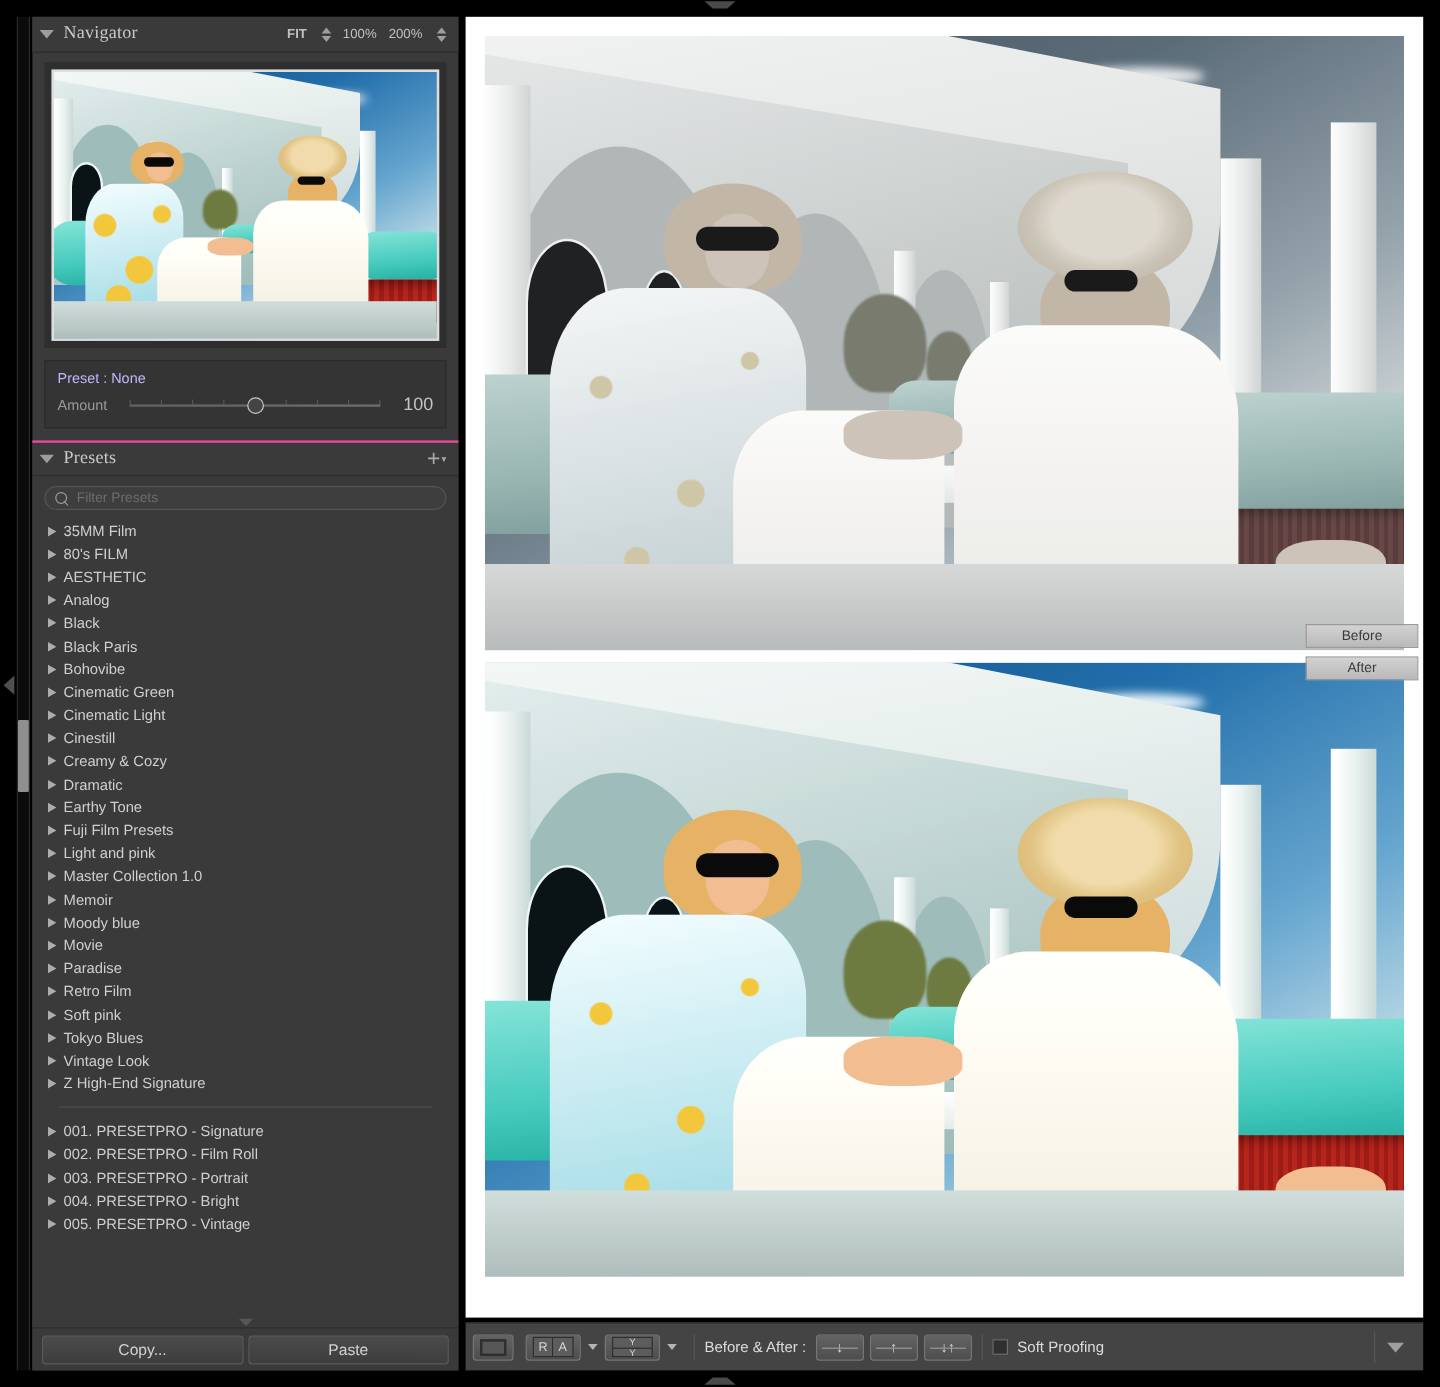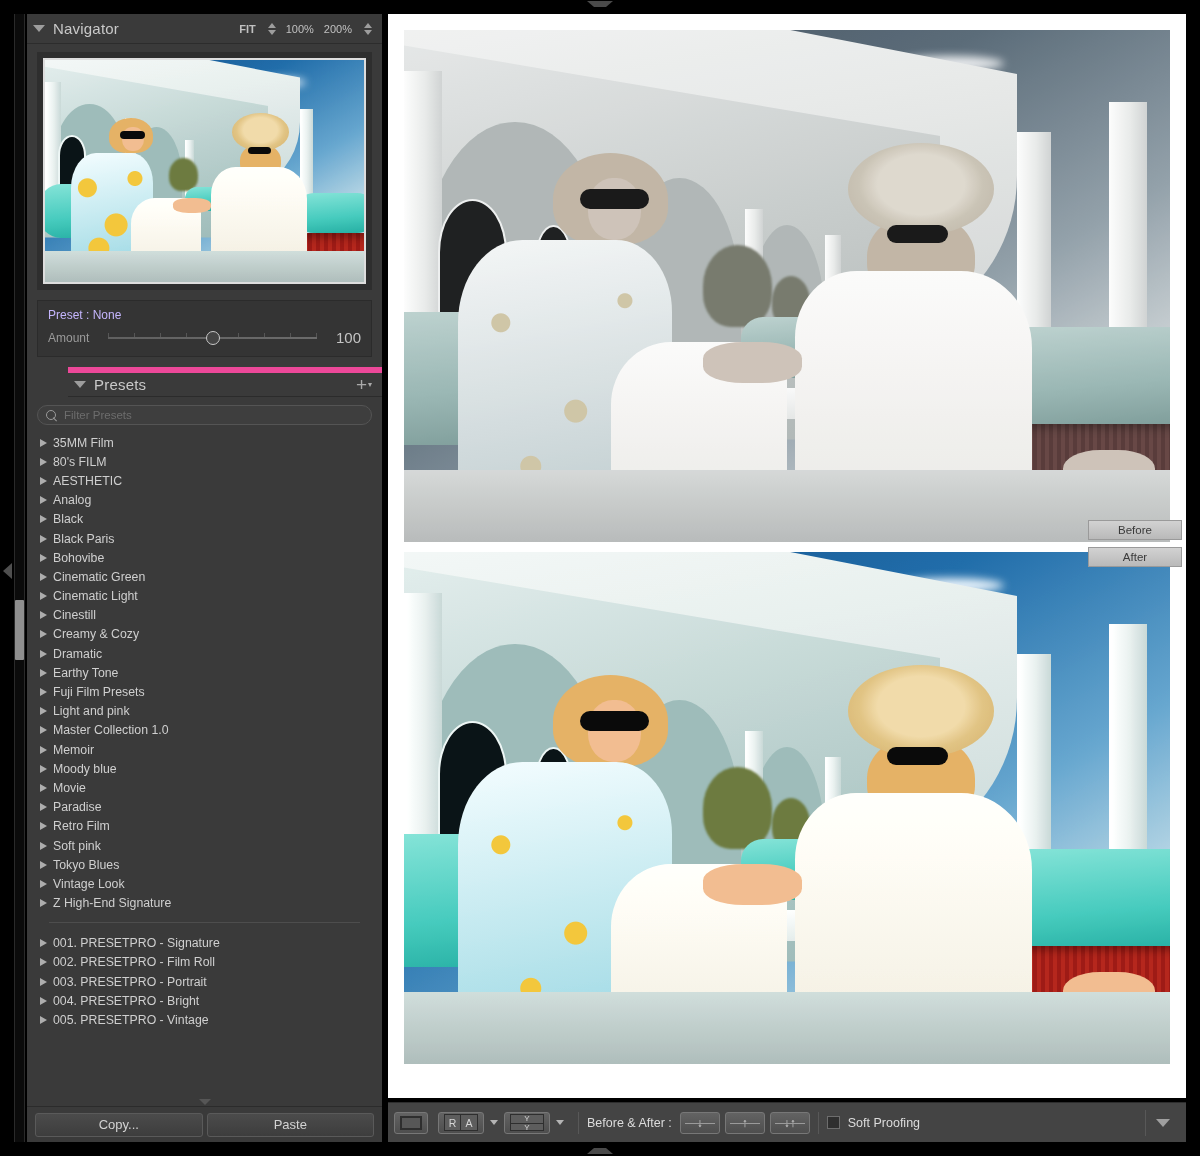--- a/index.html
+++ b/index.html
@@ -63,21 +63,21 @@
     background: #3a3a3a;
     border-bottom: 1px solid #2c2c2c;
     color: #b8b8b8;
   }
   .tri-down {
     width: 0; height: 0; margin-right: 8px;
     border-left: 6px solid transparent;
     border-right: 6px solid transparent;
     border-top: 7px solid #9d9d9d;
   }
-  .panel-title { font-size: 15px; color: #c9c9c9; letter-spacing: .2px; }
+  .panel-title { font-size: 15px; color: #c9c9c9; letter-spacing: .2px; font-family: Liberation Serif, serif; }
 
   .nav-zoom { margin-left: auto; display: flex; align-items: center; gap: 10px; }
   .nav-zoom .zl { font-size: 11px; color: #c0c0c0; }
   .nav-zoom .zl.bold { font-weight: bold; }
   .stepper { display: inline-flex; flex-direction: column; gap: 2px; margin-left: 2px; }
   .stepper b, .stepper s {
     width: 0; height: 0; display: block;
     border-left: 4px solid transparent;
     border-right: 4px solid transparent;
   }
@@ -121,23 +121,22 @@
   .slider-knob {
     position: absolute; top: 0px; left: 50%; transform: translateX(-50%);
     width: 14px; height: 14px; border-radius: 50% 50% 50% 50%;
     background: #444; border: 1.5px solid #c8c8c8;
   }
   .amount-val { width: 44px; text-align: right; font-size: 15px; color: #c4c4c4; }
 
   
   .presets-head {
     margin-top: 10px;
-    border-top: 6px solid #ec4899;
+    border-top: 2px solid #ec4899;
     border-bottom: 1px solid #2b2b2b;
-    margin-left: 41px;
   }
   .plus-btn {
     margin-left: auto; position: relative;
     color: #a9a9a9; font-size: 19px; line-height: 14px;
     display: flex; align-items: center;
   }
   .plus-btn .mini { font-size: 8px; align-self: flex-end; margin-left: 1px; }
 
   
   .filter-wrap { padding: 8px 10px 6px 10px; background: #3a3a3a; }

